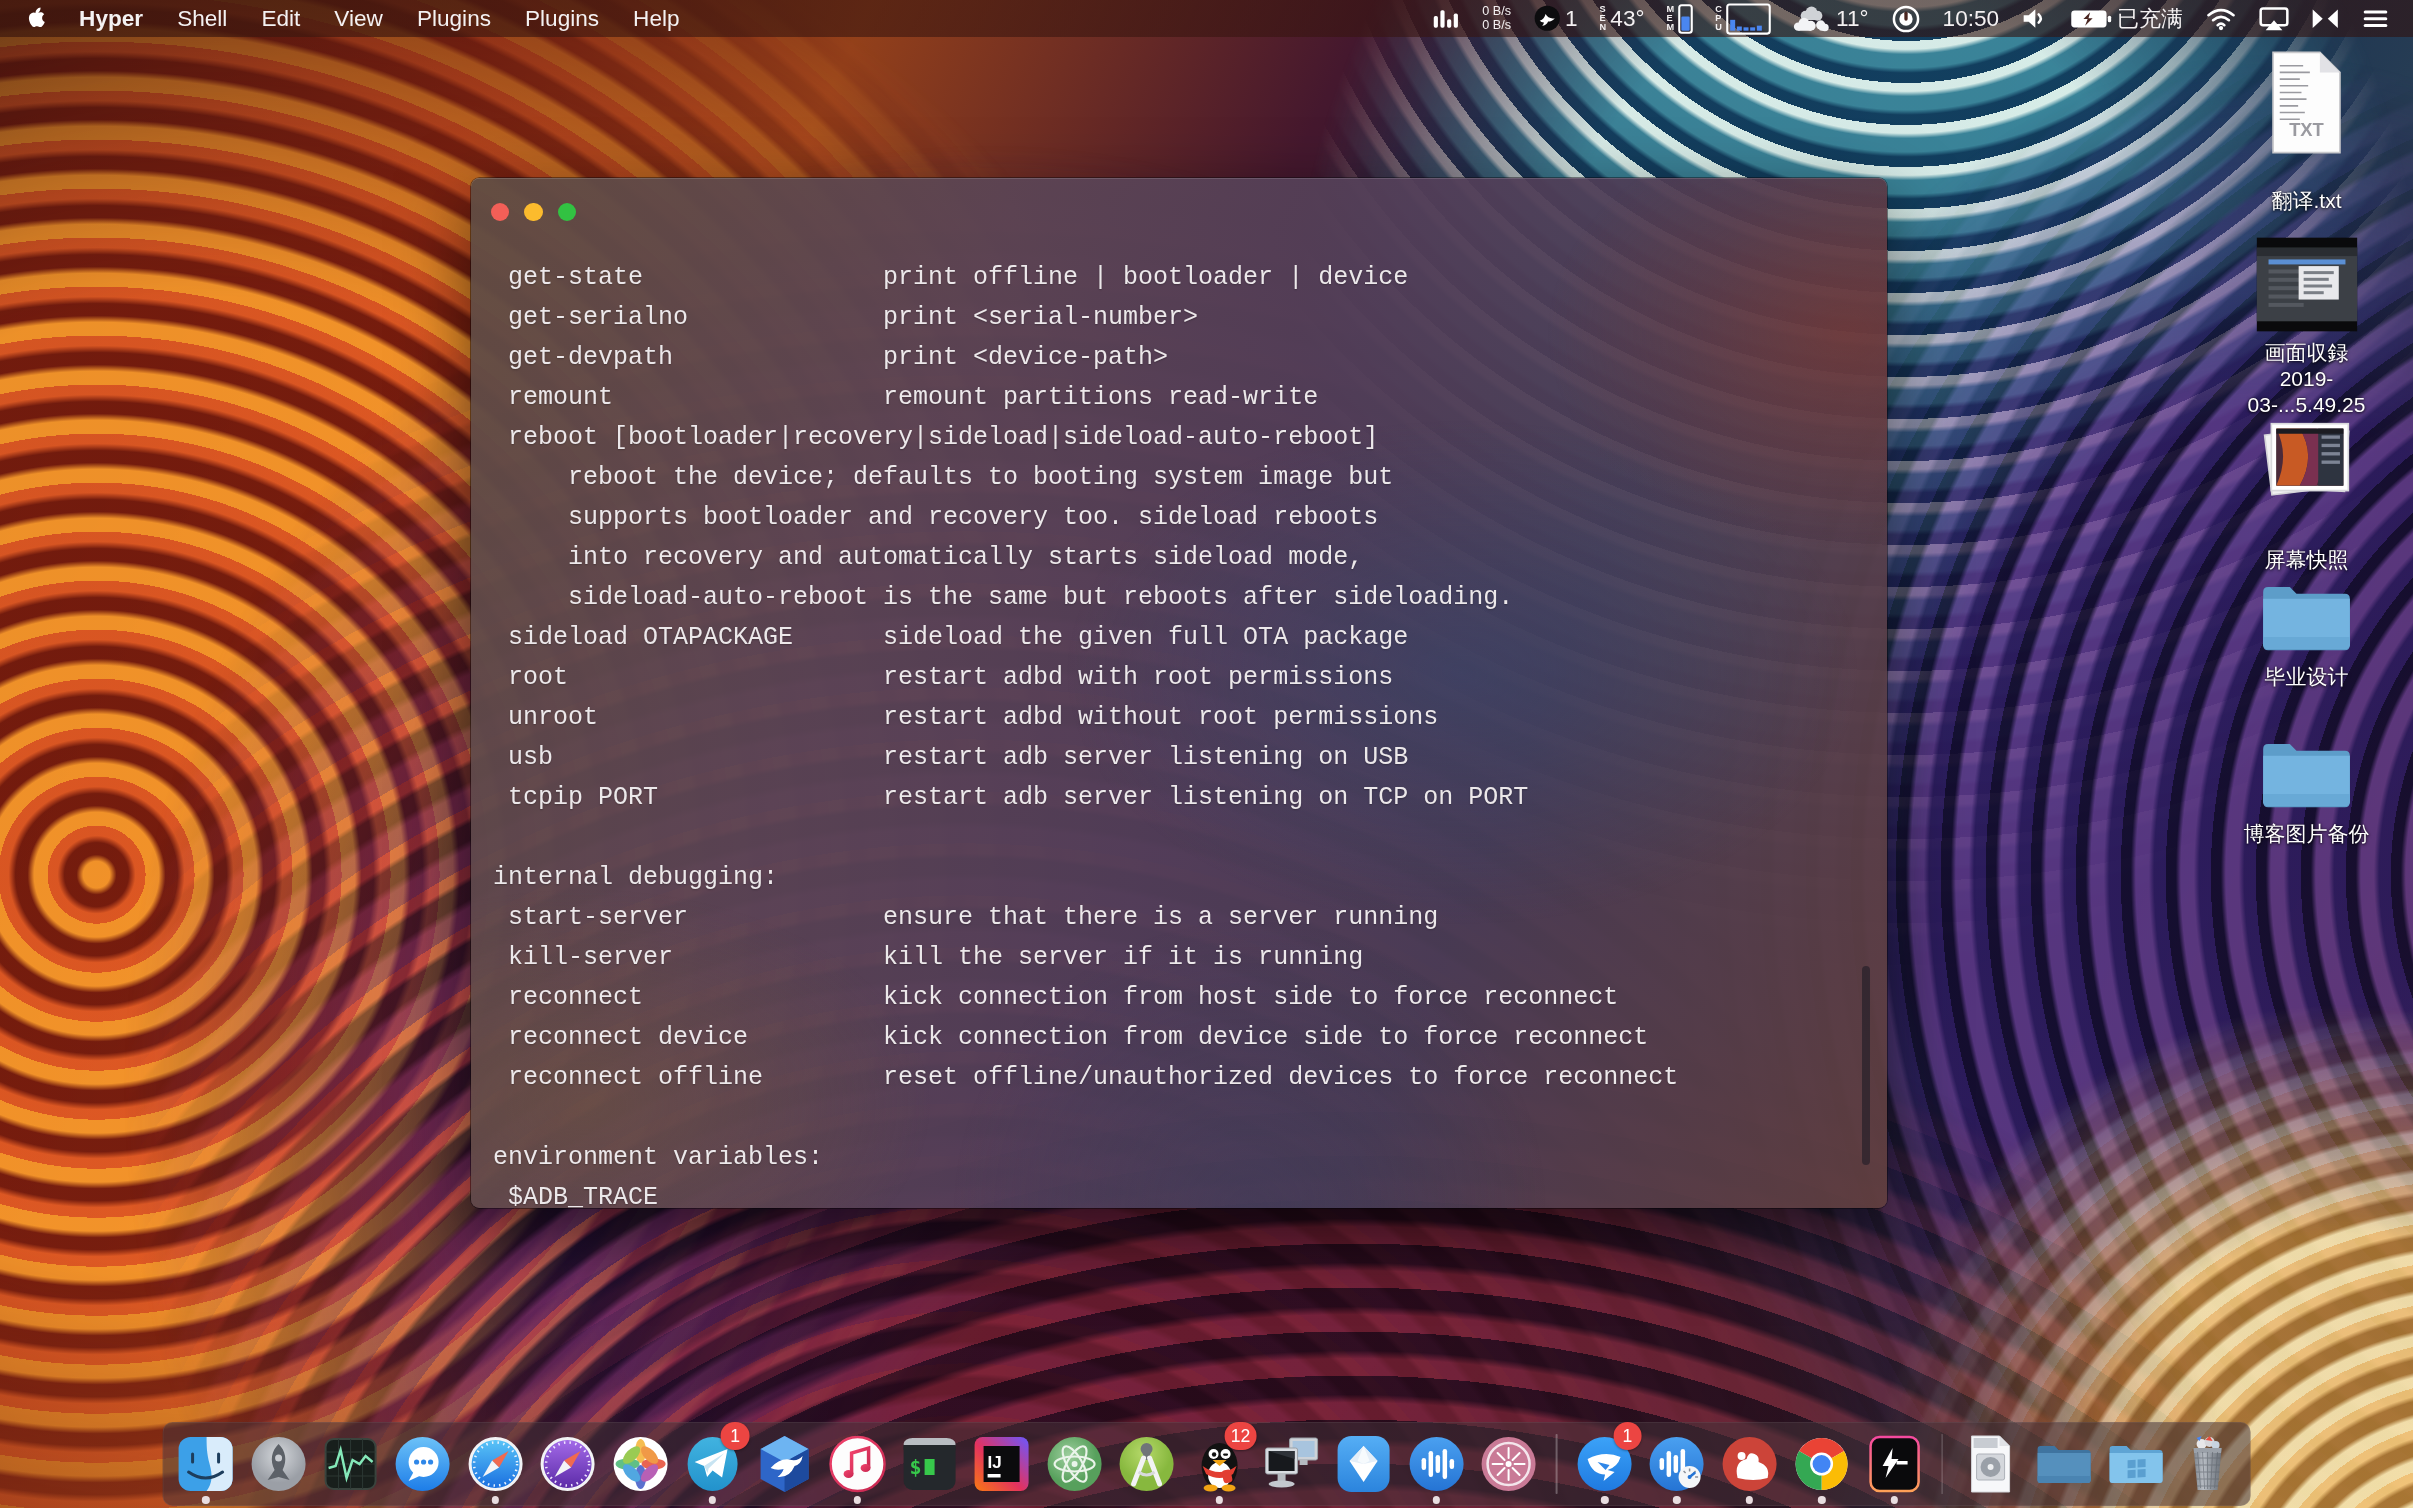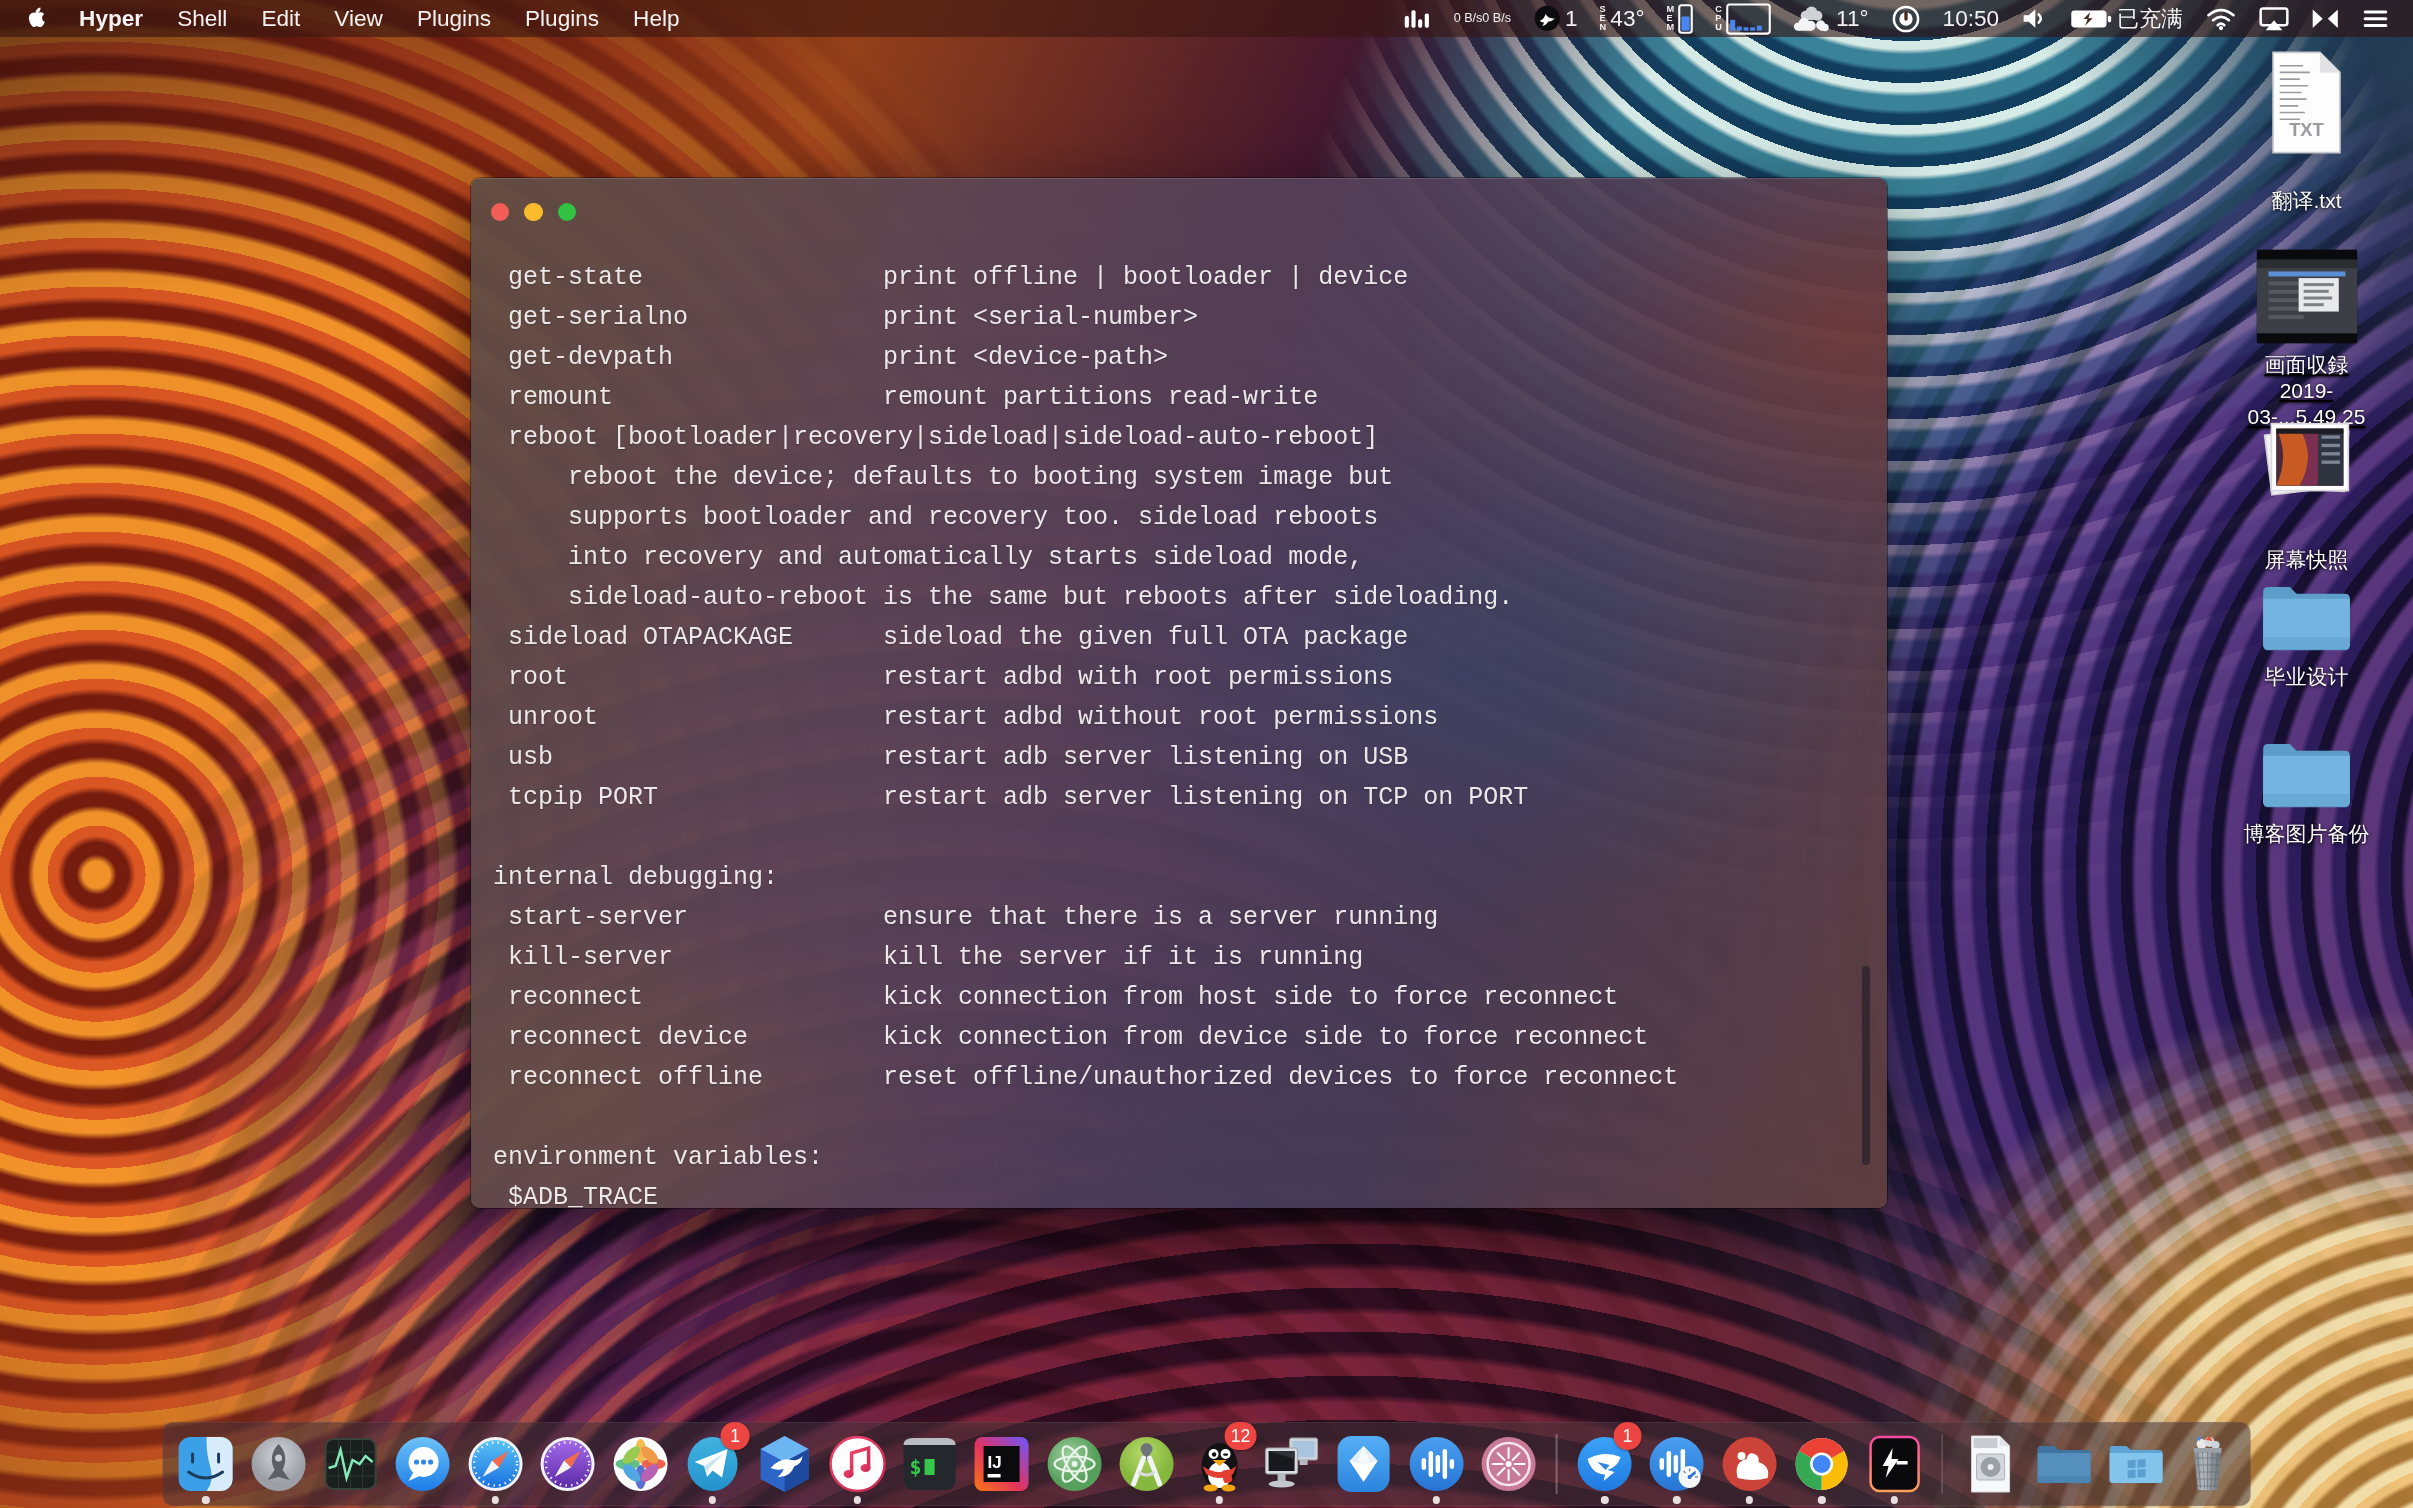--- a/index.html
+++ b/index.html
@@ -26,21 +26,21 @@
   
   #menubar { position:absolute; left:0; top:0; width:2413px; height:37px; display:flex; align-items:center;
              background:linear-gradient(90deg, rgba(62,24,14,.72), rgba(58,22,16,.6) 40%, rgba(48,18,16,.62)); color:#fff; z-index:50; }
   .mb-left { display:flex; align-items:center; gap:0; padding-left:20px; }
   .mb-item { font-size:22.6px; padding:0 17px; line-height:37px; color:#f4f1f2; }
   .mb-app { font-weight:bold; }
   .apple { width:22px; height:25px; margin:0 11.7px 0 8.4px; }
   .mb-right { margin-left:auto; display:flex; align-items:center; gap:0; padding-right:13.4px; color:#f4f1f2; }
   .st { display:flex; align-items:center; padding:0 11px; height:37px; font-size:22.6px; }
   .st svg { display:block; }
-  .netspeed { display:flex; flex-direction:row; justify-content:center; font-size:12.6px; line-height:13.4px; text-align:right; }
+  .netspeed { display:flex; flex-direction:column; justify-content:center; font-size:12.6px; line-height:13.4px; text-align:right; }
   .vlabel { display:flex; flex-direction:column; font-size:9.2px; line-height:9.2px; font-weight:bold; margin-right:4.2px; letter-spacing:0; }
   .mbtxt { font-size:22.6px; }
   .cn { font-size:22px; }
 
   
   .dicon { position:absolute; width:159px; display:flex; flex-direction:column; align-items:center; z-index:10; }
   .dicon .dlabel { margin-top:6.7px; font-size:21px; color:#fff; text-align:center; line-height:26px;
                    text-shadow:0 0.8px 3.4px rgba(0,0,0,.85), 0 0 1.7px rgba(0,0,0,.6); }
 
   
@@ -241,21 +241,21 @@
       <path d="M6 2 h28 l12 12 v48 h-40 z" fill="#fdfdfd" stroke="#c9c9cc" stroke-width="1"></path>
       <path d="M34 2 l12 12 h-12 z" fill="#e2e2e6"></path>
       <g stroke="#9a9aa0" stroke-width="1">
           <path d="M10 10 h14 M10 14 h18 M10 18 h12 M10 22 h17 M10 26 h13 M10 30 h16 M10 34 h11 M10 38 h15 M10 42 h12"></path>
         </g>
       <text x="26" y="52" font-family="Liberation Sans,sans-serif" font-size="11" fill="#9a9aa0" text-anchor="middle" font-weight="bold">TXT</text>
     </svg>
     <div class="dlabel">翻译.txt</div>
   </div>
 
-  <div class="dicon" style="left:2227px; top:248px;text-decoration:underline;">
+  <div class="dicon" style="left:2227px; top:236px;">
     <svg width="104" height="97" viewBox="0 0 62 58">
       <rect x="1" y="1" width="60" height="56" fill="#0a0a0c"></rect>
       <rect x="1" y="7" width="60" height="44" fill="#3c4046"></rect>
       <rect x="1" y="7" width="60" height="5" fill="#2a2d32"></rect>
       <rect x="8" y="14" width="46" height="3" fill="#5b8fd4"></rect>
       <g fill="#54585f">
           <rect x="8" y="20" width="20" height="2.4"></rect>
           <rect x="8" y="25" width="26" height="2.4"></rect>
           <rect x="8" y="30" width="18" height="2.4"></rect>
           <rect x="8" y="35" width="24" height="2.4"></rect>

